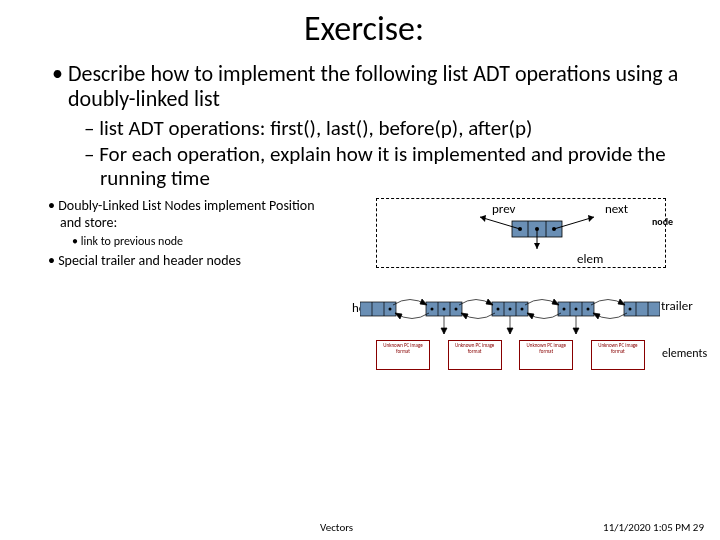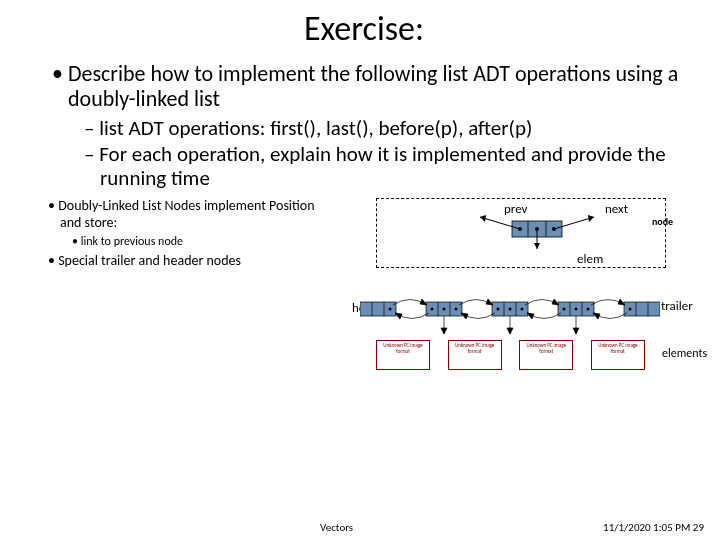--- a/index.html
+++ b/index.html
@@ -67,21 +67,21 @@
     position: relative;
   }
   .nodebox {
     position: absolute;
     top: 0;
     left: 40px;
     width: 290px;
     height: 70px;
     border: 1px dashed #000;
   }
-  .prevlbl { position:absolute; top:2px; left:115px; font-size:13px;margin-left:12px; }
+  .prevlbl { position:absolute; top:2px; left:115px; font-size:13px; }
   .nextlbl { position:absolute; top:2px; left:228px; font-size:13px; }
   .nodelbl { position:absolute; top:16px; left:275px; font-size:10px; font-weight:bold; }
   .elemlbl { position:absolute; top:52px; left:200px; font-size:13px; }
   .nodesvg { position:absolute; top:14px; left:95px; }
   .listarea {
     position: absolute;
     top: 90px;
     left: -20px;
     width: 380px;
     height: 50px;

